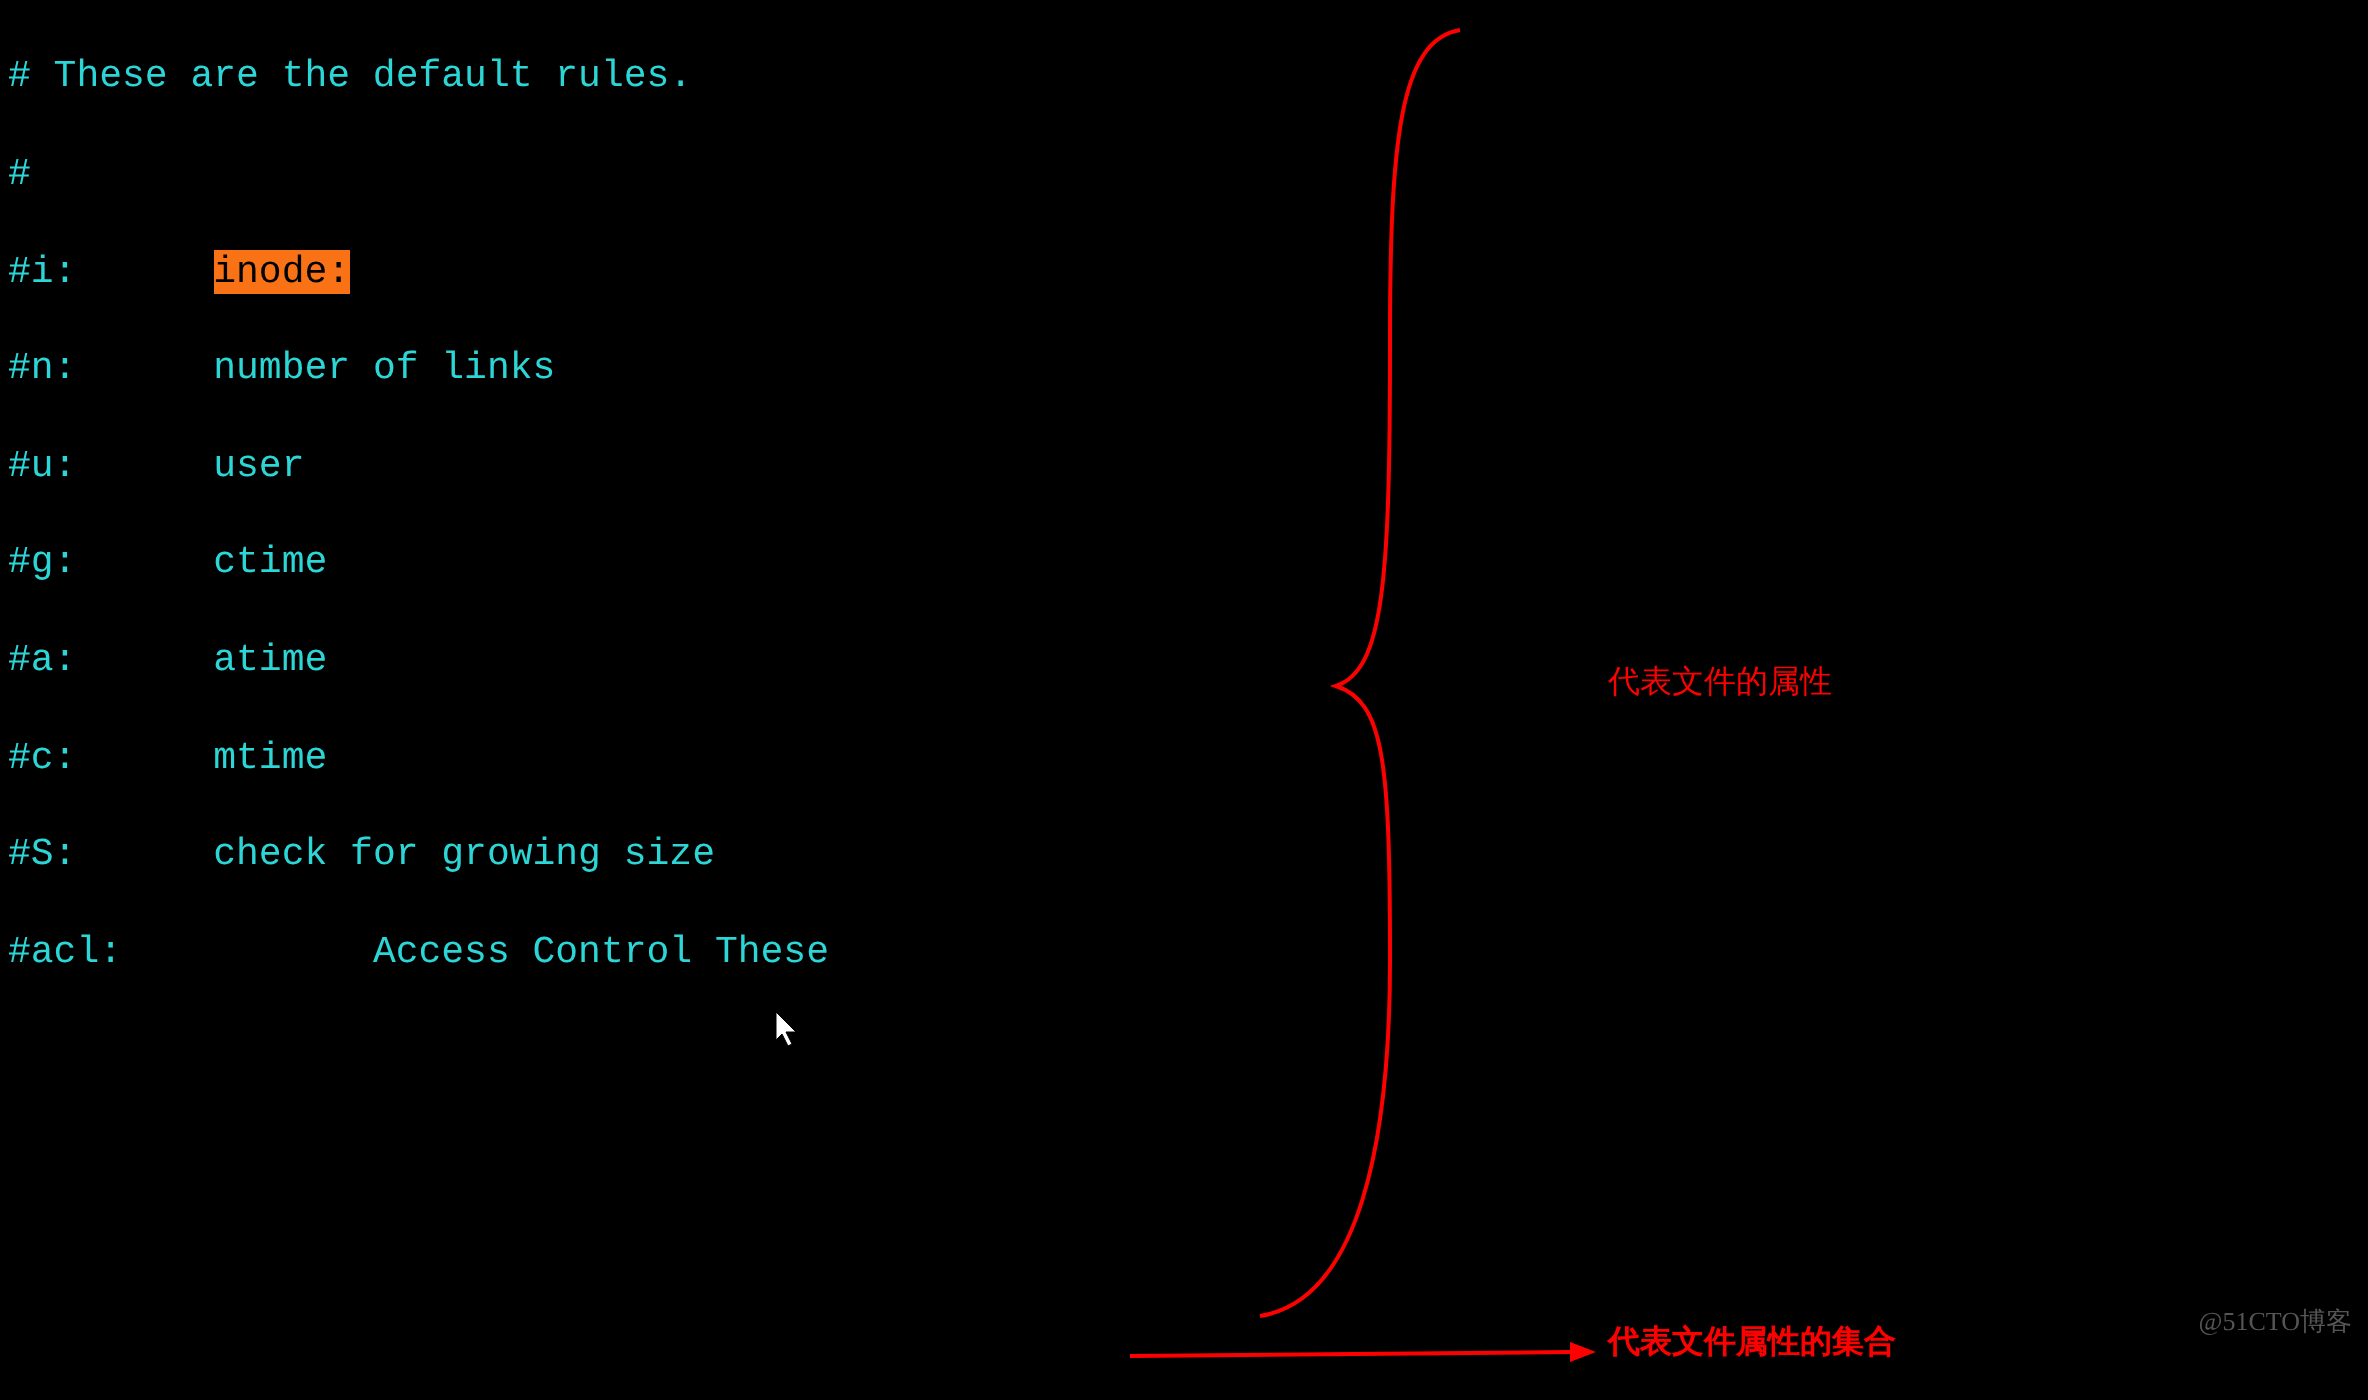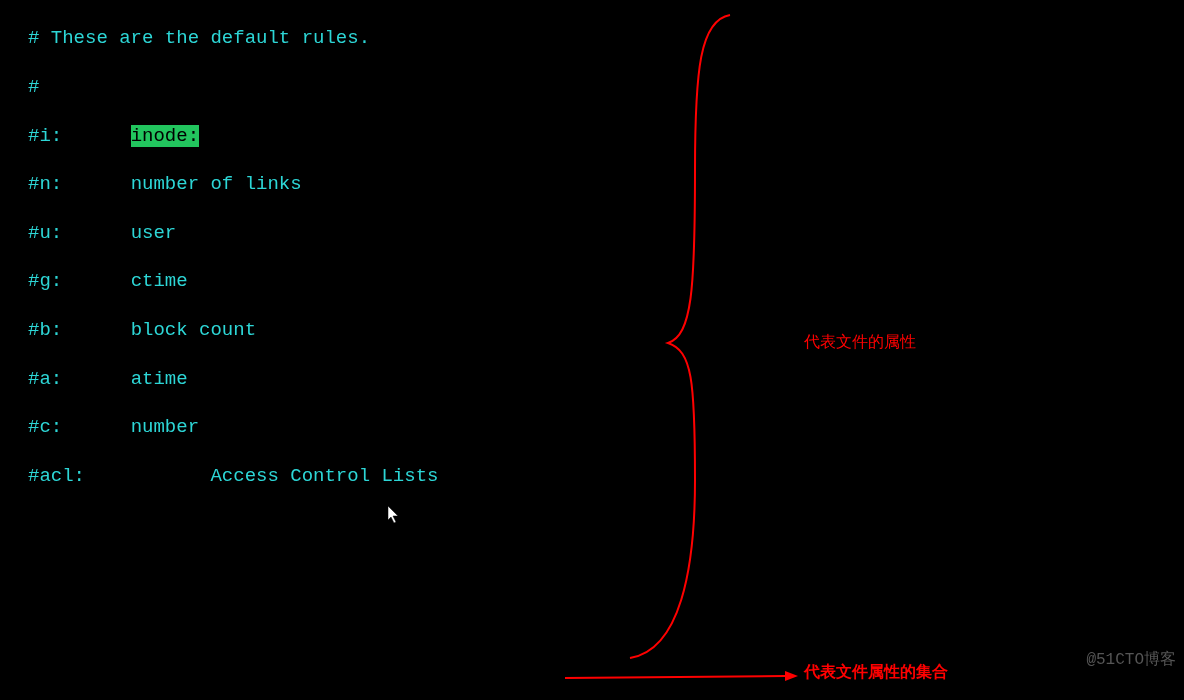--- a/index.html
+++ b/index.html
@@ -17,24 +17,23 @@
       height: 700px;
       position: relative;
       overflow: hidden;
     }
     .terminal {
       padding: 2px 4px;
       white-space: pre;
     }
     .line {
       display: block;
-      margin-left: 24px;
     }
     .highlight {
-      background: #22c55e;
+      background: #f97316;
       color: #000000;
     }
     .annotation {
       position: absolute;
       color: #ff0000;
       font-family: "SimSun", "宋体", serif;
       font-size: 16px;
     }
     .brace-svg {
       position: absolute;
@@ -48,38 +47,38 @@
       top: 506px;
       width: 12px;
       height: 18px;
       pointer-events: none;
     }
     .watermark {
       position: absolute;
       right: 8px;
       bottom: 30px;
       color: #555555;
-      font-size: 16px;
-      font-family: Liberation Mono, monospace;
+      font-size: 13px;
+      font-family: Liberation Serif, serif;
     }
   </style>
 </head>
 <body>
 
 <div class="terminal">
 <span class="line"># These are the default rules.</span>
 <span class="line">#</span>
 <span class="line"><span>#i:      </span><span class="highlight">inode:</span></span>
 <span class="line"><span>#n:      </span><span>number of links</span></span>
 <span class="line"><span>#u:      </span><span>user</span></span>
 <span class="line"><span>#g:      </span><span>ctime</span></span>
-<span class="line"><span>#b:      </span><span>block count</span></span>
 <span class="line"><span>#a:      </span><span>atime</span></span>
-<span class="line"><span>#c:      </span><span>number</span></span>
-<span class="line"><span>#acl:           </span><span>Access Control Lists</span></span>
+<span class="line"><span>#c:      </span><span>mtime</span></span>
+<span class="line"><span>#S:      </span><span>check for growing size</span></span>
+<span class="line"><span>#acl:           </span><span>Access Control These</span></span>
 
 
 
 
 
 
 
 
 <span class="line"></span>
 

